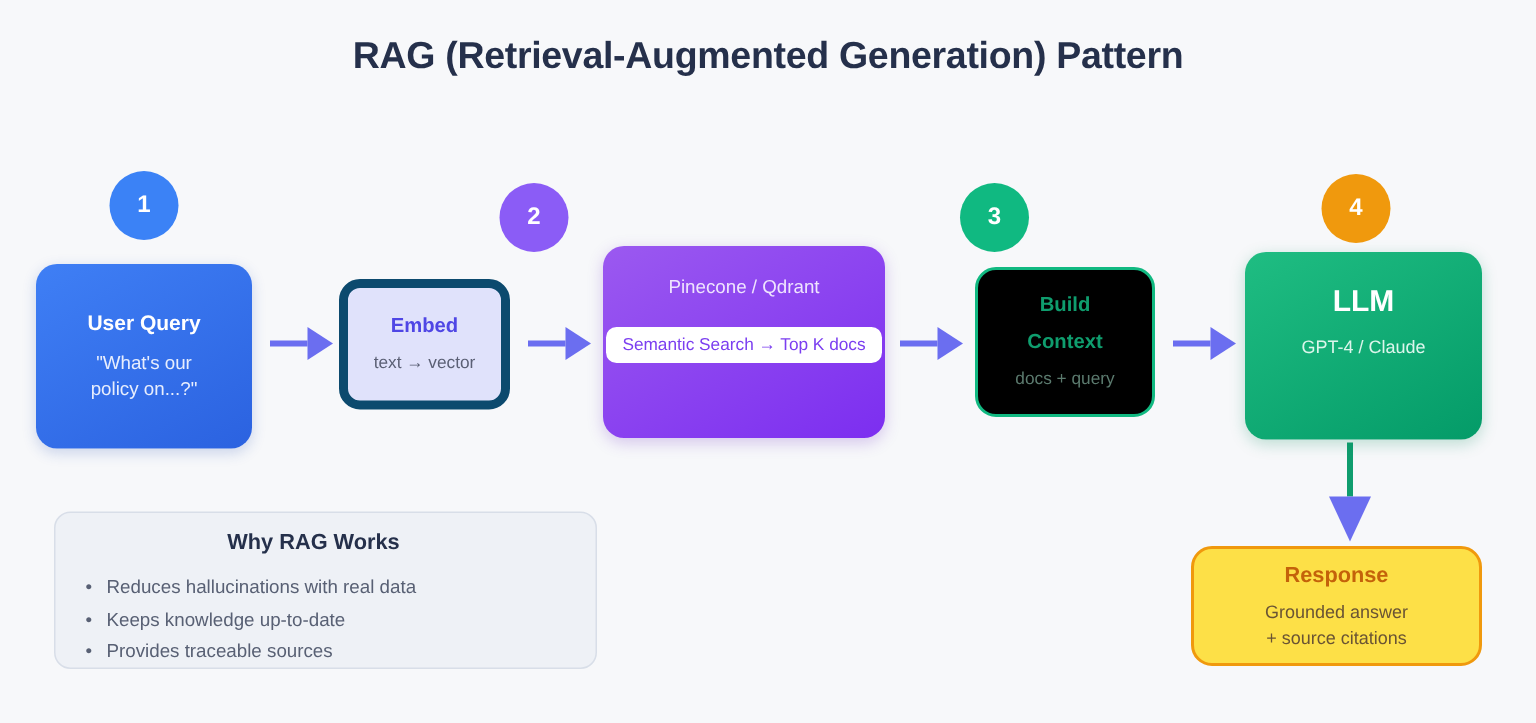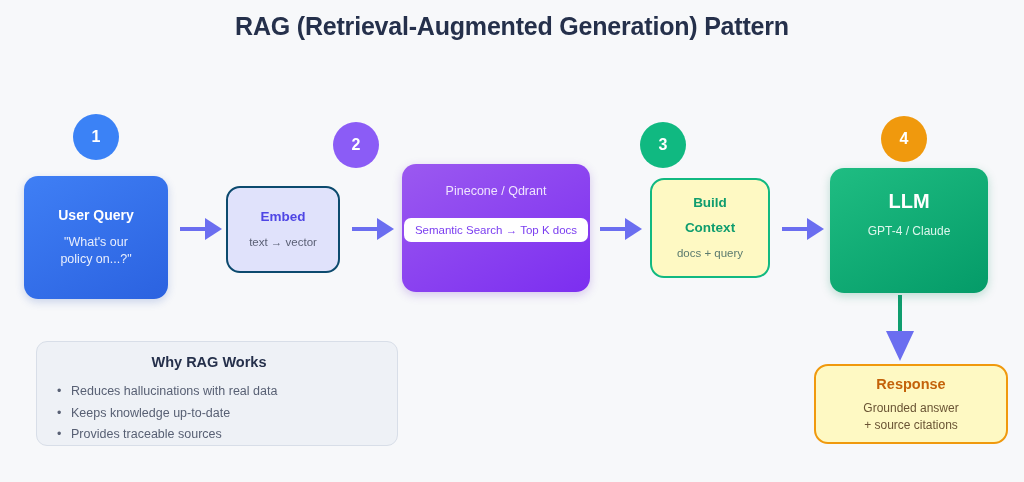--- a/index.html
+++ b/index.html
@@ -9,21 +9,21 @@
     height: 482px;
     background: #f7f8fa;
     font-family: "Liberation Sans", sans-serif;
     position: relative;
     overflow: hidden;
   }
 
   
   .page-title {
     position: absolute;
-    top: 12px;
+    top: 23px;
     left: 0;
     width: 1024px;
     text-align: center;
     font-size: 25px;
     font-weight: bold;
     color: #25304b;
     letter-spacing: -0.2px;
   }
 
   
@@ -62,21 +62,21 @@
     background: linear-gradient(150deg, #3f7ff5 0%, #2b62e0 100%);
     box-shadow: 0 3px 9px rgba(40,80,180,0.22);
   }
   #node-user-query .node-title { color: #ffffff; font-size: 14px; margin-bottom: 9px; }
   #node-user-query .node-sub   { color: #e8eefd; font-size: 12.5px; }
 
   
   #node-embed {
     left: 226px; top: 186px; width: 114px; height: 87px;
     background: #e0e2fb;
-    border: 2px solid #0c4a6e;
+    border: 6px solid #0c4a6e;
   }
   #node-embed .node-title { color: #4f46e5; font-size: 13.5px; margin-bottom: 9px; }
   #node-embed .node-sub   { color: #5b6075; font-size: 11.5px; text-align: center; }
 
   
   #node-vector-db {
     left: 402px; top: 164px; width: 188px; height: 128px;
     background: linear-gradient(150deg, #9b59f0 0%, #7c2ef0 100%);
     box-shadow: 0 3px 10px rgba(110,50,200,0.25);
     justify-content: flex-start;
@@ -89,42 +89,42 @@
     border-radius: 7px;
     padding: 6px 11px;
     font-size: 11.5px;
     white-space: nowrap;
   }
   #node-vector-db .inner-pill { color: #7b3ef0; }
 
   
   #node-build-context {
     left: 650px; top: 178px; width: 120px; height: 100px;
-    background: #fef9c3;
+    background: #000000;
     border: 2px solid #11b981;
   }
   #node-build-context .node-title { color: #0f9d6e; font-size: 13.5px; margin-bottom: 8px; }
   #node-build-context .node-sub   { color: #5b7a6e; font-size: 11.5px; }
 
   
   #node-llm {
     left: 830px; top: 168px; width: 158px; height: 125px;
     background: linear-gradient(150deg, #1fbd82 0%, #049b68 100%);
     box-shadow: 0 3px 10px rgba(10,140,95,0.25);
     justify-content: flex-start;
     padding-top: 21px;
   }
   #node-llm .node-title { color: #ffffff; font-size: 20px; margin-bottom: 9px; }
   #node-llm .node-sub   { color: #dcf6ec; font-size: 12px; margin-bottom: 24px; }
   #node-llm .inner-pill { color: #0f9d6e; }
 
   
   #node-response {
-    left: 814px; top: 364px; width: 194px; height: 80px;
-    background: #fef9c3;
+    left: 794px; top: 364px; width: 194px; height: 80px;
+    background: #fde047;
     border: 2px solid #f0990d;
   }
   #node-response .node-title { color: #c4620a; font-size: 14.5px; margin-bottom: 7px; }
   #node-response .node-sub   { color: #6a5434; font-size: 12px; }
 
   
   .arrow-h {
     position: absolute;
     height: 22px;
     z-index: 2;

